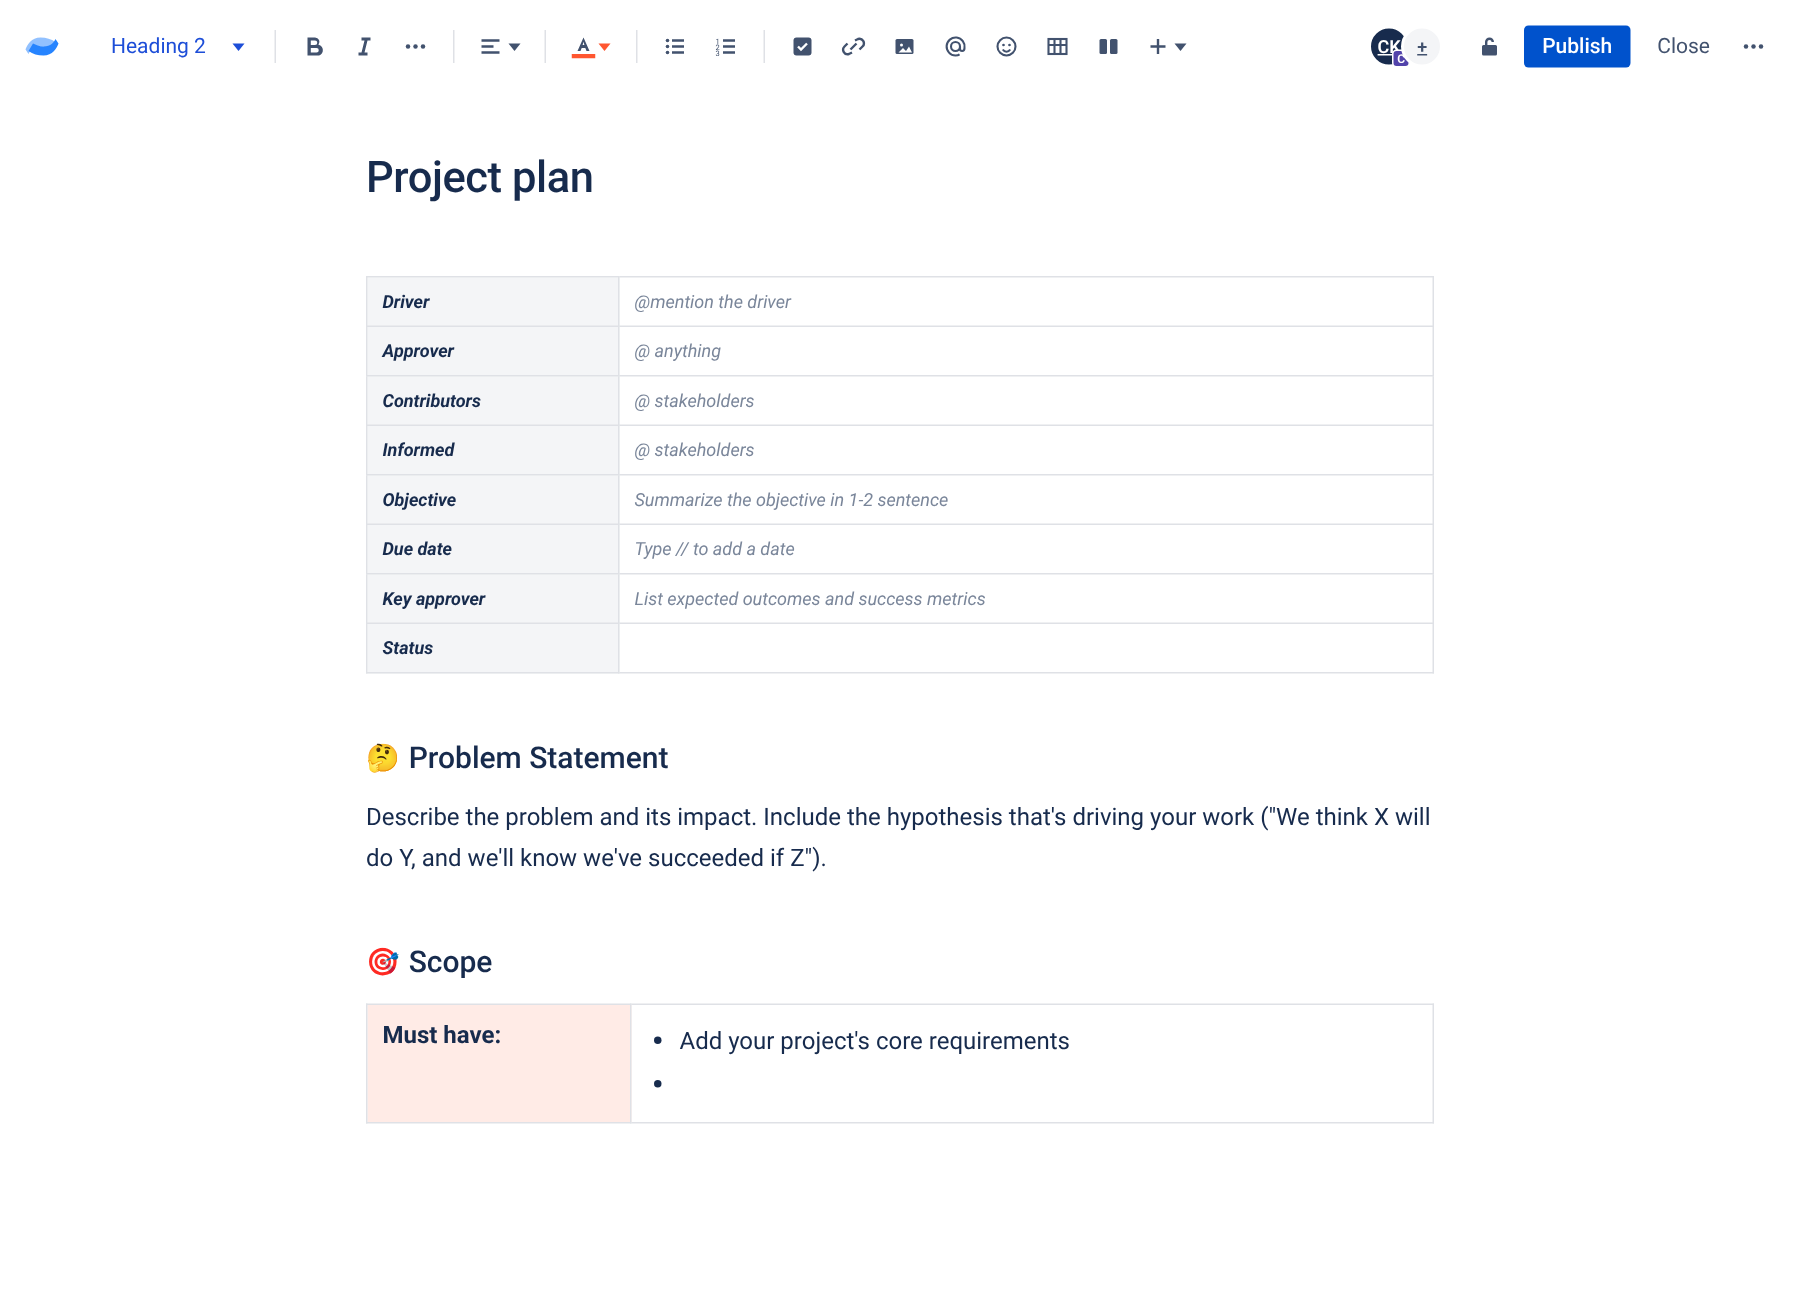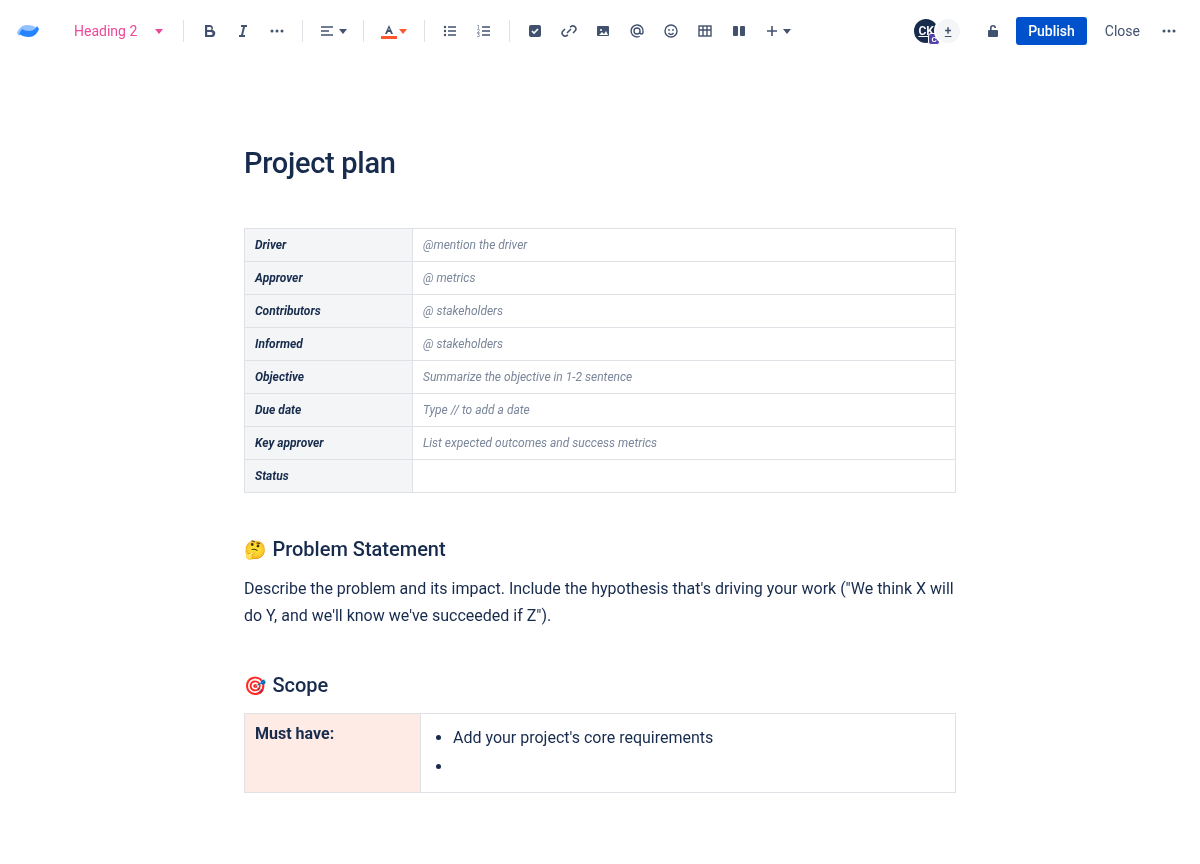--- a/index.html
+++ b/index.html
@@ -26,21 +26,21 @@
       width: 24px; height: 24px;
       margin-right: 20px;
       flex: none;
       display:flex; align-items:center; justify-content:center;
     }
     .heading-select {
       display: flex; align-items: center;
       gap: 18px;
       padding: 6px 10px;
       border-radius: 3px;
-      color:#ec4899;
+      color:#1d4ed8;
       font-size: 14px;
       cursor: pointer;
       min-width: 100px;
       justify-content: space-between;
     }
     .tb-sep {
       width: 1px; height: 22px;
       background:#dfe1e6;
       margin: 0 6px;
       flex:none;
@@ -92,21 +92,20 @@
       width: 712px;
       margin: 0 auto;
       padding: 40px 0 0 0;
     }
     .doc h1{
       font-size:29px;
       font-weight:500;
       color:#172B4D;
       letter-spacing:-0.01em;
       margin-bottom: 48px;
-      margin-top: 44px;
     }
     .doc h2{
       font-size:20px;
       font-weight:500;
       color:#172B4D;
       margin-top:44px;
       margin-bottom:14px;
       display:flex;align-items:center;gap:6px;
     }
     .doc h2 .emoji{font-size:18px;}
@@ -330,21 +329,21 @@
   <h1>Project plan</h1>
 
   <table class="meta">
       <tbody id="meta-body">
         <tr>
           <th>Driver</th>
           <td><span class="placeholder">@mention the driver</span></td>
         </tr>
         <tr>
           <th>Approver</th>
-          <td><span class="placeholder">@ metrics</span></td>
+          <td><span class="placeholder">@ anything</span></td>
         </tr>
         <tr>
           <th>Contributors</th>
           <td><span class="placeholder">@ stakeholders</span></td>
         </tr>
         <tr>
           <th>Informed</th>
           <td><span class="placeholder">@ stakeholders</span></td>
         </tr>
         <tr>

